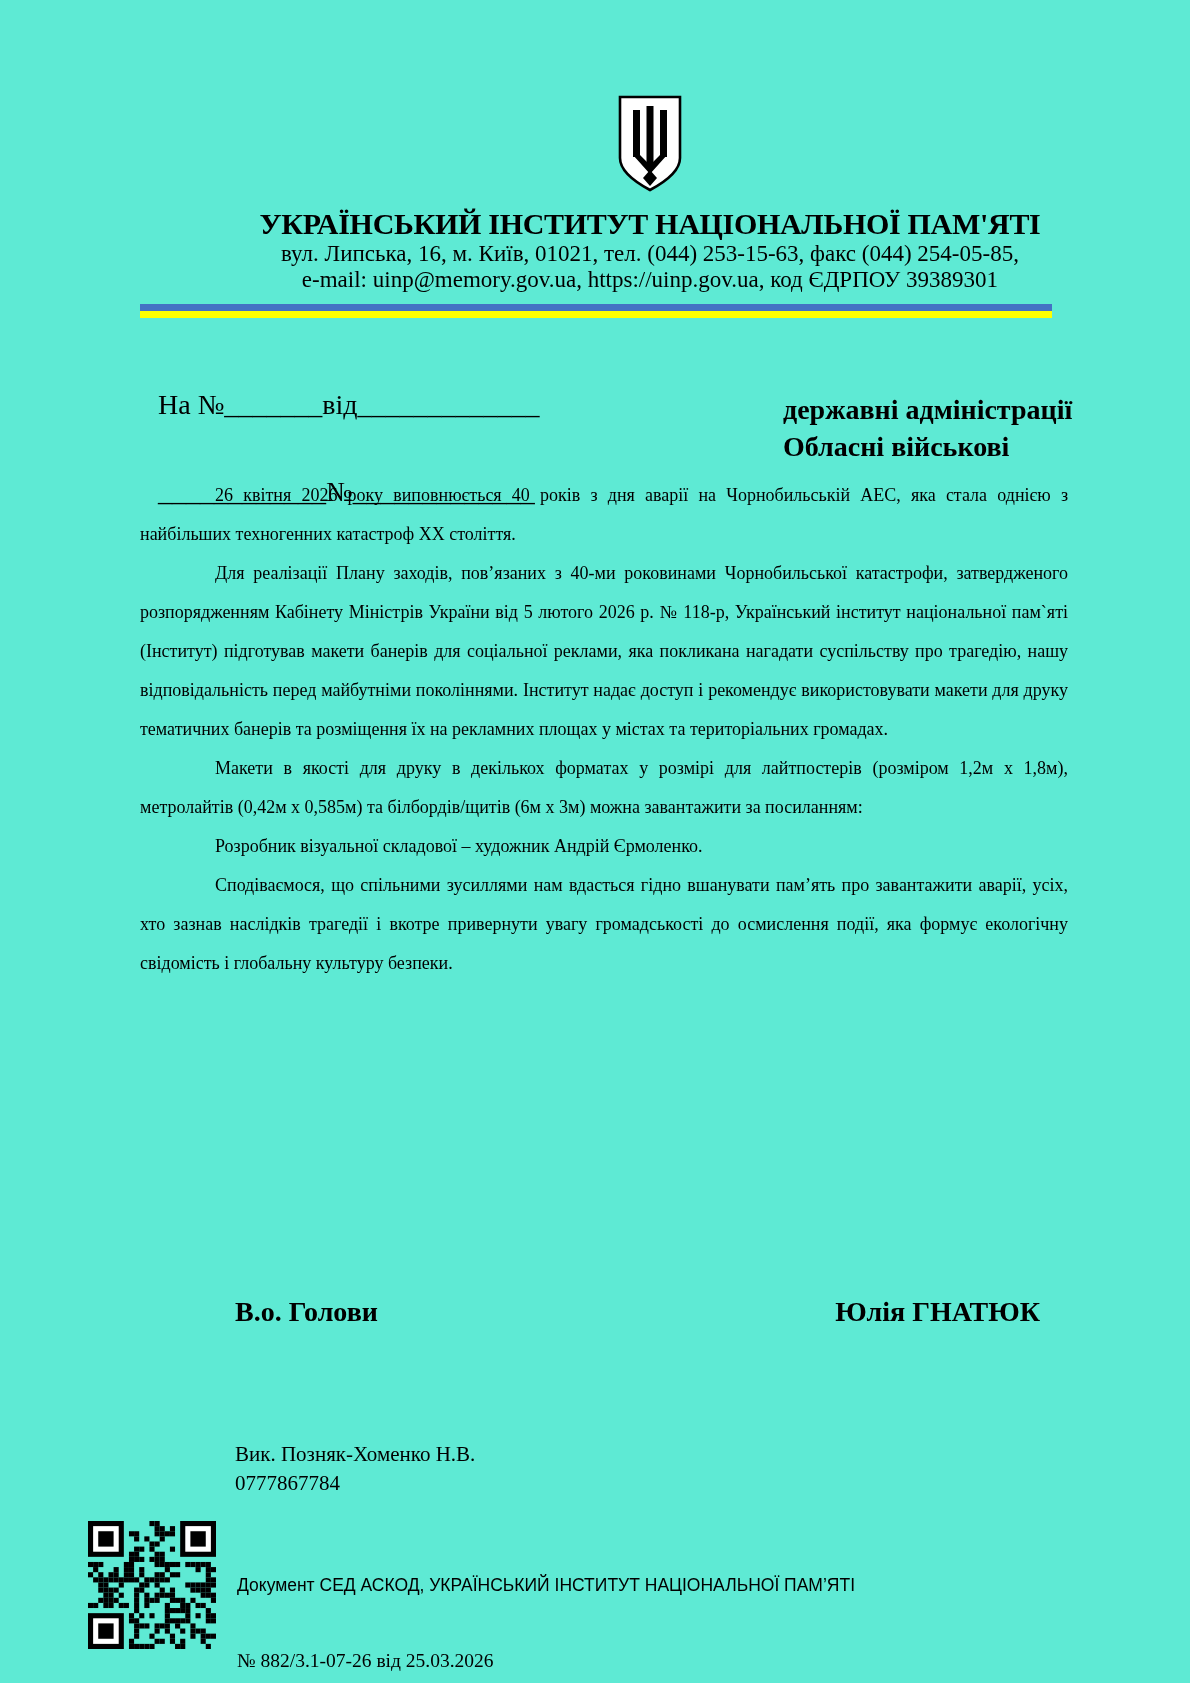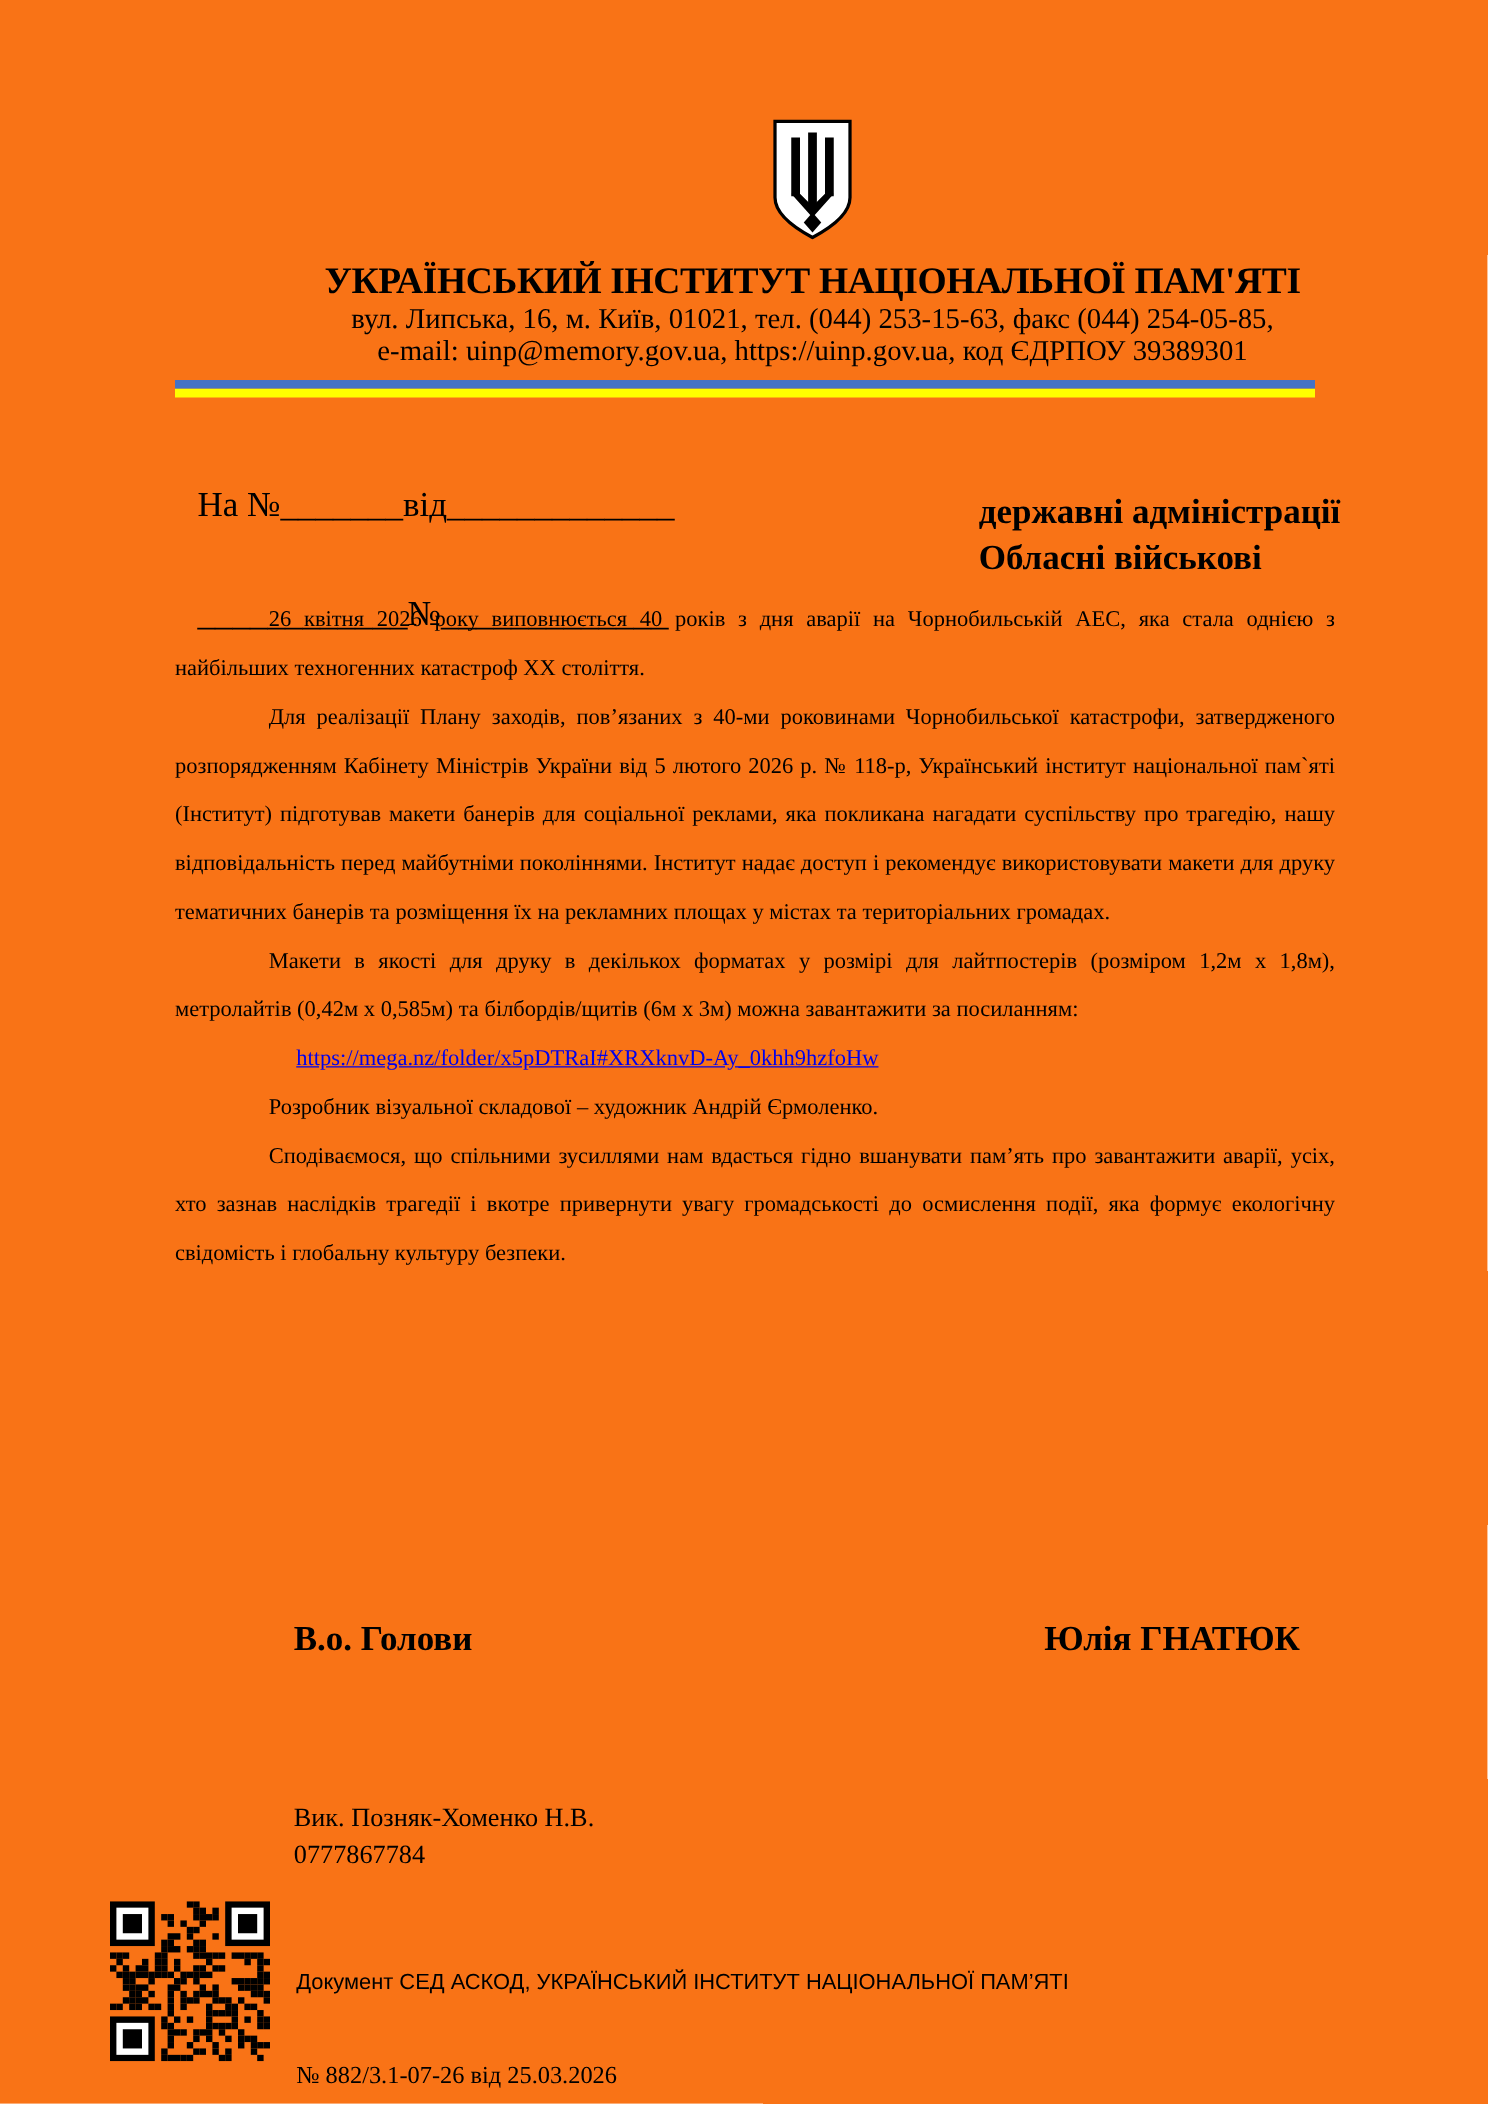--- a/index.html
+++ b/index.html
@@ -1,20 +1,20 @@
 <!DOCTYPE html>
 <html><head>
 <meta charset="utf-8">
 <style>
   * { margin:0; padding:0; box-sizing:border-box; }
   html,body { background:#ffffff; }
   .page {
     position:relative;
     width:1190px; height:1683px;
-    background:#f97316;
+    background:#5eead4;
     font-family:"Liberation Serif", serif;
     color:#000;
     overflow:hidden;
   }
   
   .header { position:absolute; left:230px; top:95px; width:840px; text-align:center; }
   .emblem { display:inline-block; }
   .org-name { margin-top:10px; font-size:30px; font-weight:bold; letter-spacing:-0.3px; white-space:nowrap; }
   .org-address { font-size:23px; line-height:26px; white-space:nowrap;text-align:center; }
   
@@ -73,21 +73,20 @@
 
   <div class="addressee">
     <div>державні адміністрації</div>
     <div>Обласні військові</div>
   </div>
 
   <div class="body-text">
     <p>26 квітня 2026 року виповнюється 40 років з дня аварії на Чорнобильській АЕС, яка стала однією з найбільших техногенних катастроф ХХ століття.</p>
     <p>Для реалізації Плану заходів, пов’язаних з 40-ми роковинами Чорнобильської катастрофи, затвердженого розпорядженням Кабінету Міністрів України від 5 лютого 2026 р. № 118-р, Український інститут національної пам`яті (Інститут) підготував макети банерів для соціальної реклами, яка покликана нагадати суспільству про трагедію, нашу відповідальність перед майбутніми поколіннями. Інститут надає доступ і рекомендує використовувати макети для друку тематичних банерів та розміщення їх на рекламних площах у містах та територіальних громадах.</p>
     <p>Макети в якості для друку в декількох форматах у розмірі для лайтпостерів (розміром 1,2м х 1,8м), метролайтів (0,42м х 0,585м) та білбордів/щитів (6м х 3м) можна завантажити за посиланням:</p>
-    <p class="link-line"><a class="doc-link" href="#" style="color: rgb(0, 0, 238);">https://mega.nz/folder/x5pDTRaI#XRXknvD-Ay_0khh9hzfoHw</a></p>
     <p>Розробник візуальної складової – художник Андрій Єрмоленко.</p>
     <p>Сподіваємося, що спільними зусиллями нам вдасться гідно вшанувати пам’ять про завантажити аварії, усіх, хто зазнав наслідків трагедії і вкотре привернути увагу громадськості до осмислення події, яка формує екологічну свідомість і глобальну культуру безпеки.</p>
   </div>
 
   <div class="signature">
     <span>В.о. Голови</span>
     <span>Юлія ГНАТЮК</span>
   </div>
 
   <div class="executor">

